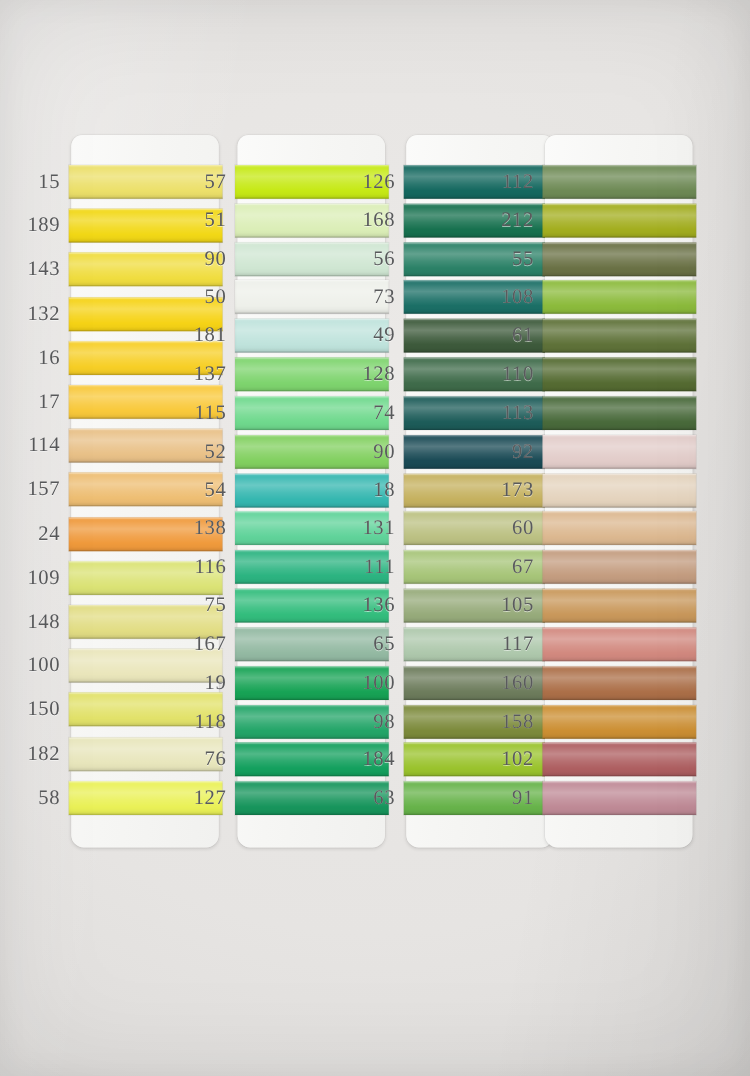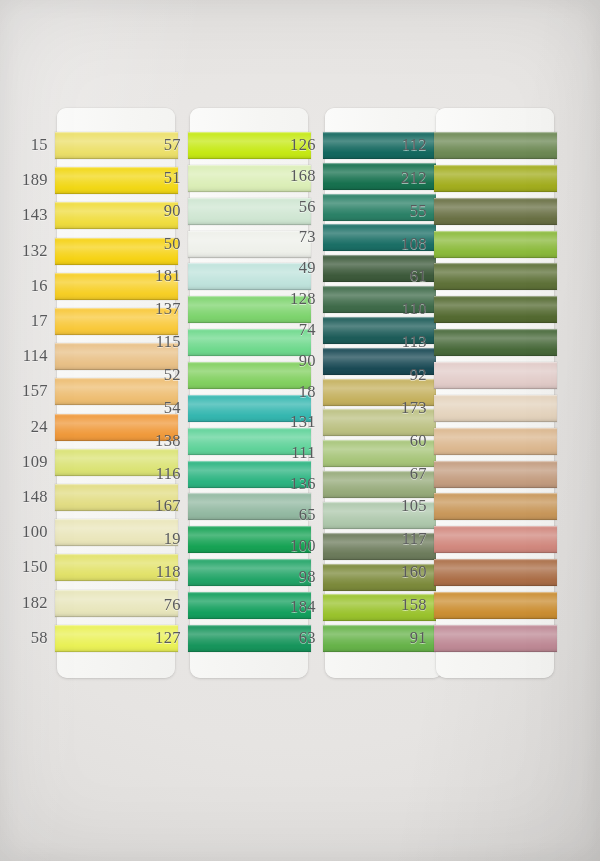--- a/index.html
+++ b/index.html
@@ -220,20 +220,24 @@
         </div>
         <div class="swatch-row">
           <div class="label">138</div>
           <div class="swatch" style="background-color: rgb(96, 211, 154);"></div>
         </div>
         <div class="swatch-row">
           <div class="label">116</div>
           <div class="swatch" style="background-color: rgb(44, 180, 129);"></div>
         </div>
         <div class="swatch-row">
+          <div class="label">75</div>
+          <div class="swatch" style="background-color: rgb(51, 189, 125);"></div>
+        </div>
+        <div class="swatch-row">
           <div class="label">167</div>
           <div class="swatch" style="background-color: rgb(147, 185, 162);"></div>
         </div>
         <div class="swatch-row">
           <div class="label">19</div>
           <div class="swatch" style="background-color: rgb(23, 163, 85);"></div>
         </div>
         <div class="swatch-row">
           <div class="label">118</div>
           <div class="swatch" style="background-color: rgb(35, 165, 104);"></div>
@@ -380,20 +384,24 @@
         </div>
         <div class="swatch-row">
           <div class="label">160</div>
           <div class="swatch" style="background-color: rgb(172, 111, 72);"></div>
         </div>
         <div class="swatch-row">
           <div class="label">158</div>
           <div class="swatch" style="background-color: rgb(204, 143, 51);"></div>
         </div>
         <div class="swatch-row">
+          <div class="label">102</div>
+          <div class="swatch" style="background-color: rgb(174, 95, 97);"></div>
+        </div>
+        <div class="swatch-row">
           <div class="label">91</div>
           <div class="swatch" style="background-color: rgb(191, 138, 150);"></div>
         </div>
       </div>
   </div>
 
 </div>
 
 <div id="vign"></div>
 

